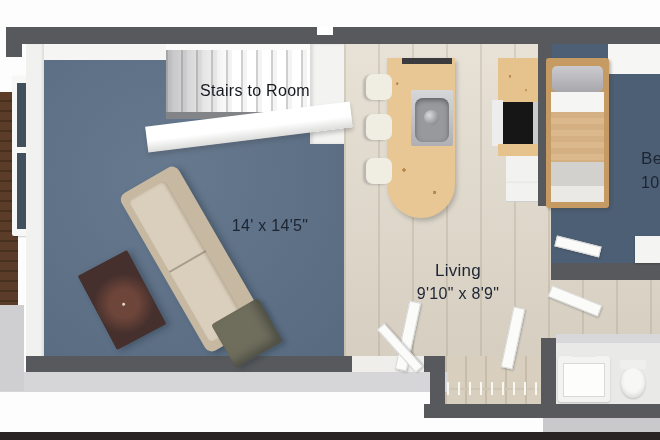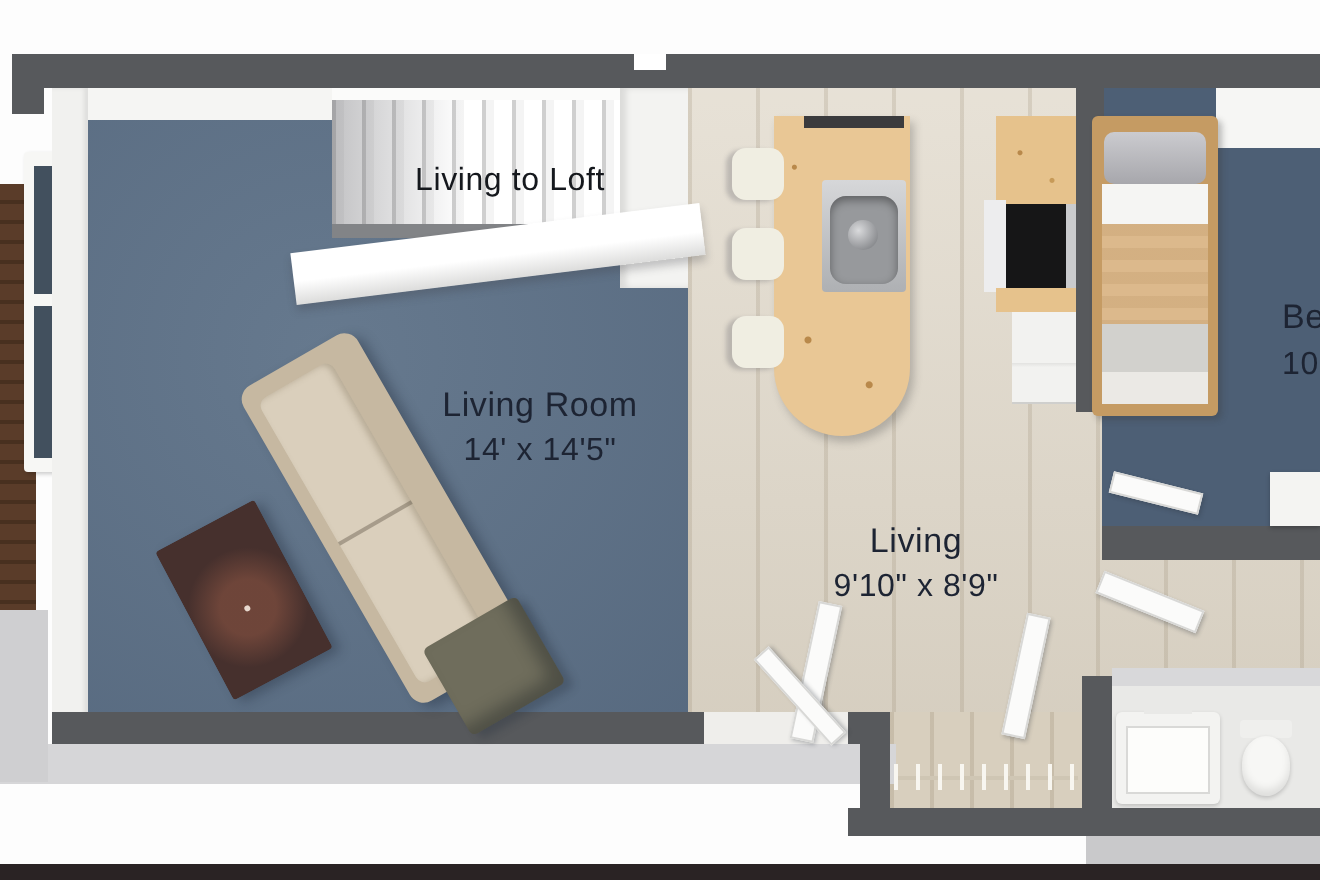--- a/index.html
+++ b/index.html
@@ -226,22 +226,21 @@
   <div class="abs vanity-tab"></div>
   <div class="abs toilet-tank"></div>
   <div class="abs toilet-bowl"></div>
 
   <div class="abs door bedroom-door"></div>
   <div class="abs door hall-door"></div>
   <div class="abs door kitchen-door-a"></div>
   <div class="abs door kitchen-door-b"></div>
   <div class="abs door entry-door"></div>
 
-  <div class="lbl lbl-stairs">Living to Loft</div>
-  <div class="lbl lbl-living-name">Living Room</div>
+  <div class="lbl lbl-stairs">Stairs to Room</div>
   <div class="lbl lbl-living-dims">14' x 14'5"</div>
   <div class="lbl lbl-kitchen-name">Living</div>
   <div class="lbl lbl-kitchen-dims">9'10" x 8'9"</div>
   <div class="lbl lbl-bedroom-name">Be</div>
   <div class="lbl lbl-bedroom-dims">10</div>
 
   <div class="abs bottom-strip"></div>
 </div>
 
 </body></html>

